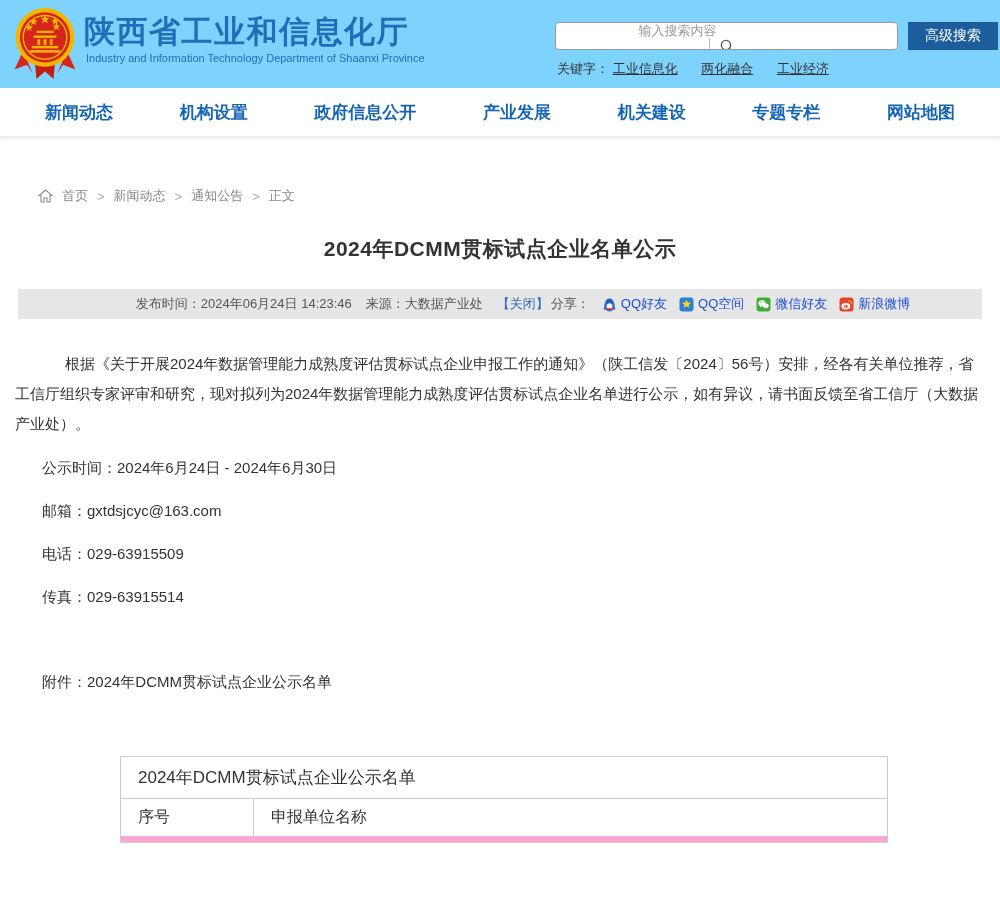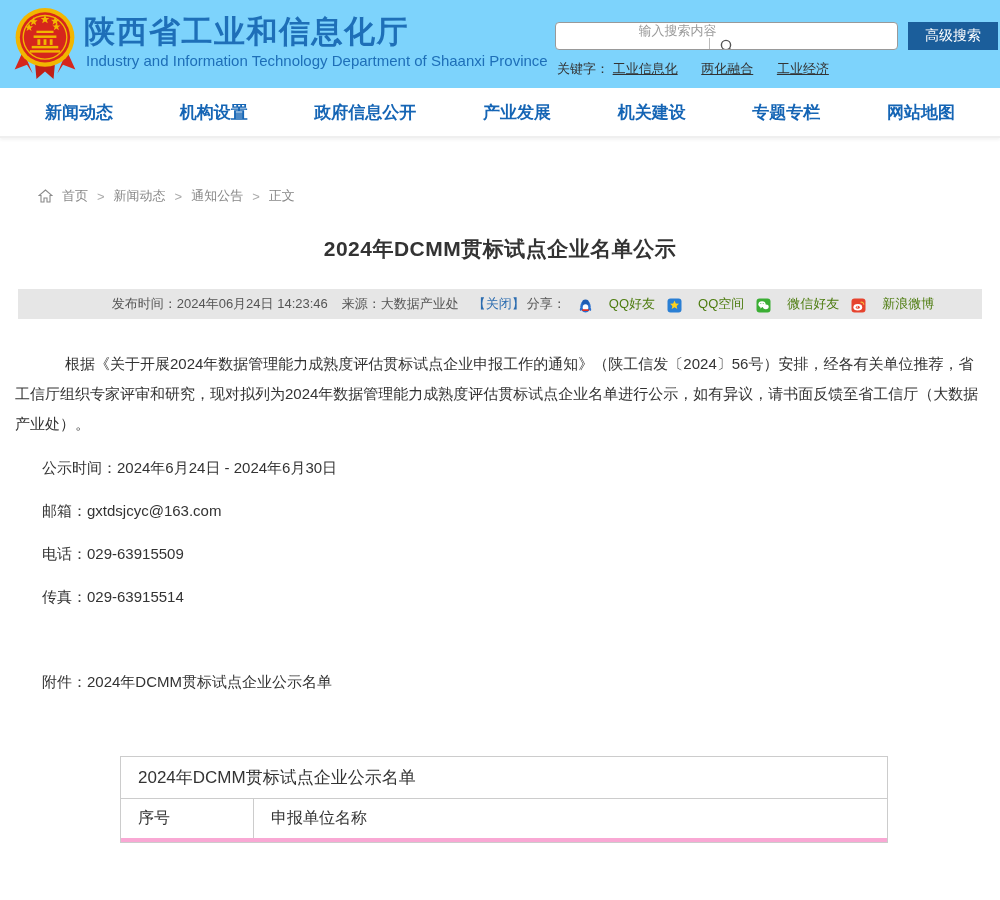--- a/index.html
+++ b/index.html
@@ -2,21 +2,21 @@
 <html><head>
 <meta charset="utf-8">
 <style>
   * { box-sizing: border-box; margin: 0; padding: 0; }
   html,body { width:1000px; height:900px; background:#fff; font-family:"Liberation Sans", sans-serif; color:#333; overflow:hidden; }
 
   
   .header { position:relative; height:88px; background:#7dd3fc; }
   .logo { position:absolute; left:12px; top:7px; width:66px; height:74px; cursor:pointer; }
   .site-title { position:absolute; left:84px; top:11px; font-size:31px; font-weight:bold; color:#1e6fb8; letter-spacing:1.5px; white-space:nowrap; }
-  .site-sub { position:absolute; left:86px; top:52px; font-size:15px; color:#1e6fb8; white-space:nowrap;text-align:right; }
+  .site-sub { position:absolute; left:86px; top:52px; font-size:11px; color:#1e6fb8; white-space:nowrap;text-align:right; }
 
   .search-area { position:absolute; right:2px; top:22px; width:443px; }
   .search-row { display:flex; align-items:center; }
   .search-box { width:343px; height:28px; border:1px solid #999; border-radius:4px; display:flex; align-items:center; background:#fff; overflow:hidden;flex-direction:column; }
   .search-input { flex:1; height:100%; border:none; outline:none; padding:0 10px; font-size:13px; color:#333; font-family:"Liberation Sans", sans-serif; }
   .search-input::placeholder { color:#999; }
   .search-mag { width:36px; height:20px; border-left:1px solid #bbb; display:flex; align-items:center; justify-content:center; cursor:pointer; }
   .adv-btn { margin-left:10px; width:90px; height:28px; background:#1b5e9b; color:#fff; border:none; font-size:14px; font-family:"Liberation Sans", sans-serif; cursor:pointer; }
   .keywords { margin-top:10px; font-size:13px; color:#333; padding-left:2px; }
   .keywords .kw-label { color:#333; }
@@ -30,32 +30,32 @@
   .breadcrumb { margin:49px 0 0 38px; font-size:13px; color:#999; display:flex; align-items:center; gap:9px; }
   .breadcrumb .crumb { color:#888; cursor:pointer; }
   .breadcrumb .sep { color:#aaa; }
 
   
   .article-title { text-align:center; margin-top:30px; font-size:21px; font-weight:bold; color:#333; letter-spacing:0.5px; }
 
   .meta-bar { margin:26px 18px 0 18px; height:30px; background:#e6e6e6; display:flex; align-items:center; justify-content:center; font-size:13px; color:#555;padding-left:46px; }
   .meta-bar .mv { margin-right:14px; }
   .meta-bar .close-link { color:#2b6cb0; cursor:pointer; margin-right:2px; }
-  .share-item { display:inline-flex; align-items:flex-end; gap:16px; color:#4d7c0f; margin-left:12px; cursor:pointer; }
+  .share-item { display:inline-flex; align-items:center; gap:4px; color:#1d4ed8; margin-left:12px; cursor:pointer; }
   .share-item svg { display:block; }
 
   .para { margin:30px 15px 0 15px; font-size:15px; line-height:30px; color:#333; text-indent:50px; }
   .info-line { margin:24px 0 0 42px; font-size:15px; color:#333; }
   .info-line.first { margin-top:20px; }
   .attach-line { margin:66px 0 0 42px; font-size:15px; color:#333; }
 
   
   .tbl { margin:64px 0 0 120px; width:768px; border:1px solid #ccc; font-size:16px; background:#fff; }
   .tbl-caption { height:42px; line-height:42px; padding-left:17px; font-size:17px; color:#333; border-bottom:1px solid #ccc; }
-  .tbl-header { display:flex; height:43px; border-bottom:4px solid #f9a8d4; }
+  .tbl-header { display:flex; height:43px; border-bottom:6px solid #f9a8d4; }
   .cell-no { width:133px; border-right:1px solid #ccc; padding-left:17px; display:flex; align-items:center; }
   .cell-company { flex:1; padding-left:17px; display:flex; align-items:center; }
   .tbl-row { display:flex; height:46px; position:relative; }
   .tbl-row .cell-no { font-size:17px; }
   .red-box { position:absolute; left:-2px; right:-2px; top:-2px; bottom:-2px; border:3px solid #cc0000; pointer-events:none; }
 </style>
 </head>
 <body>
 
 <div class="header">

